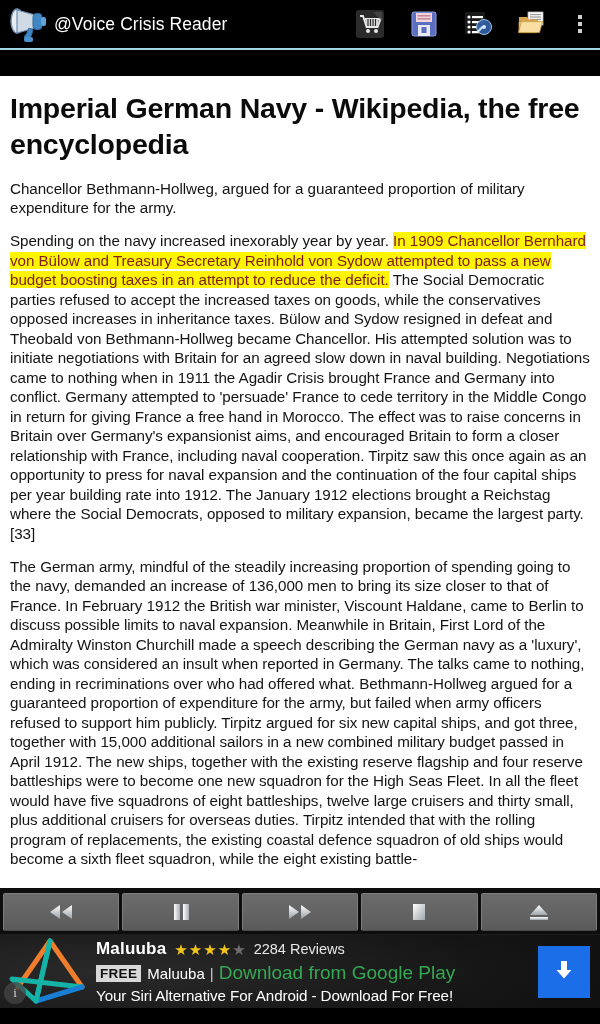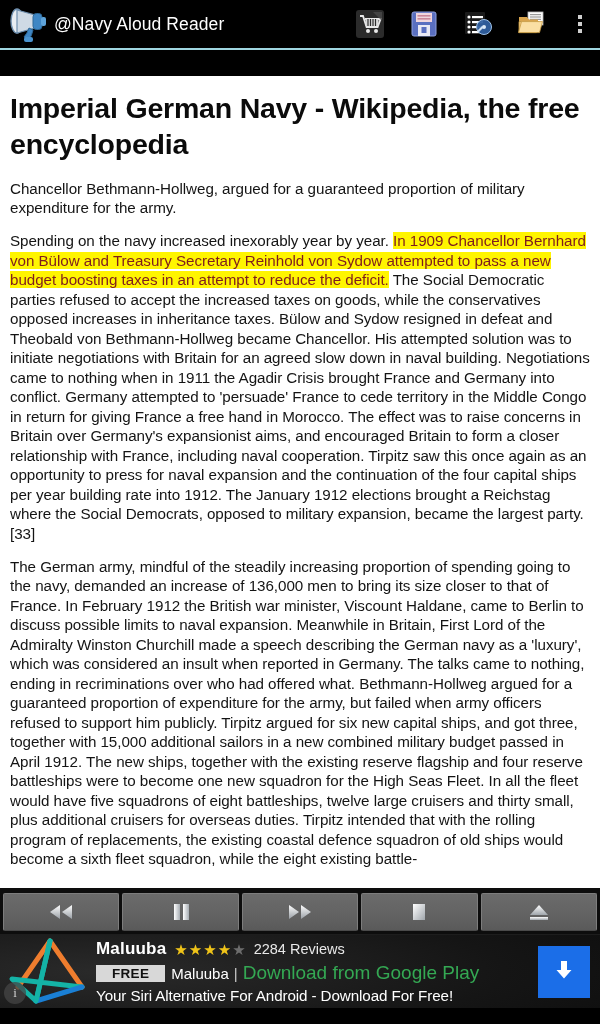--- a/index.html
+++ b/index.html
@@ -86,21 +86,21 @@
   .ad-row{ display:flex; align-items:center; }
   .ad-row1{ gap:8px; margin-bottom:3px; }
   .ad-title{ color:#fff; font-size:17px; font-weight:bold; letter-spacing:.2px; }
   .stars{ display:flex; align-items:center; gap:1px; font-size:15px; line-height:1; }
   .star-on{ color:#f0c419; }
   .star-off{ color:#6d6d6d; }
   .ad-reviews{ color:#e8e8e8; font-size:14.5px;text-align:center; }
   .ad-row2{ gap:0; margin-bottom:3px; }
   .free-badge{
     background:#d8d8d8; color:#111; font-size:13.5px; font-weight:bold;
-    padding:0 16px; line-height:17px; letter-spacing:.3px;
+    padding:0 4px; line-height:17px; letter-spacing:.3px;
   }
   .ad-adv{ color:#fff; font-size:15px; margin-left:6px; }
   .ad-pipe{ color:#c9c9c9; font-size:15px; margin:0 5px; }
   .ad-link{ color:#34a853; font-size:19px; }
   .ad-tag{ color:#fff; font-size:15.2px; letter-spacing:-.1px; }
   .ad-dl{
     width:52px; height:52px; flex:0 0 auto; margin-left:8px;
     background:#1b6ee8; display:flex; align-items:center; justify-content:center;
   }
   .ad-info{
@@ -120,21 +120,21 @@
     <span class="app-logo">
       <svg class="app-logo" viewBox="0 0 52 40">
         <ellipse cx="13" cy="17" rx="6" ry="12" fill="#e8edf2" stroke="#6f8fae" stroke-width="1.4"></ellipse>
         <path d="M13 6 L31 11 L31 24 L13 29 Z" fill="#cfdae5" stroke="#6f8fae" stroke-width="1.2"></path>
         <rect x="29" y="9.5" width="9" height="16" rx="3.4" fill="#3e86c4" stroke="#2e6897" stroke-width="1"></rect>
         <rect x="37" y="13" width="5" height="9" rx="2" fill="#5ea3d9"></rect>
         <path d="M25 24 q-2 6 -5 9 l5 3 q3-5 4-10z" fill="#3e86c4" stroke="#2e6897" stroke-width="1"></path>
         <rect x="20" y="33" width="9" height="5" rx="2" fill="#4a93cf"></rect>
       </svg>
     </span>
-    <span class="app-title">@Navy Aloud Reader</span>
+    <span class="app-title">@Voice Crisis Reader</span>
 
     <div class="ab-actions">
       <div class="ab-btn">
         <svg width="30" height="30" viewBox="0 0 30 30">
           <rect x="1" y="1" width="28" height="28" rx="3" fill="#2b2b2b"></rect>
           <path d="M5 7h3l3.6 11h11l3-8H10" fill="none" stroke="#e9e9e9" stroke-width="1.8"></path>
           <rect x="10.5" y="10" width="13" height="7" fill="#d9d9d9"></rect>
           <g stroke="#2b2b2b" stroke-width="1.2">
             <line x1="13" y1="10" x2="13" y2="17"></line>
               <line x1="15.5" y1="10" x2="15.5" y2="17"></line>

